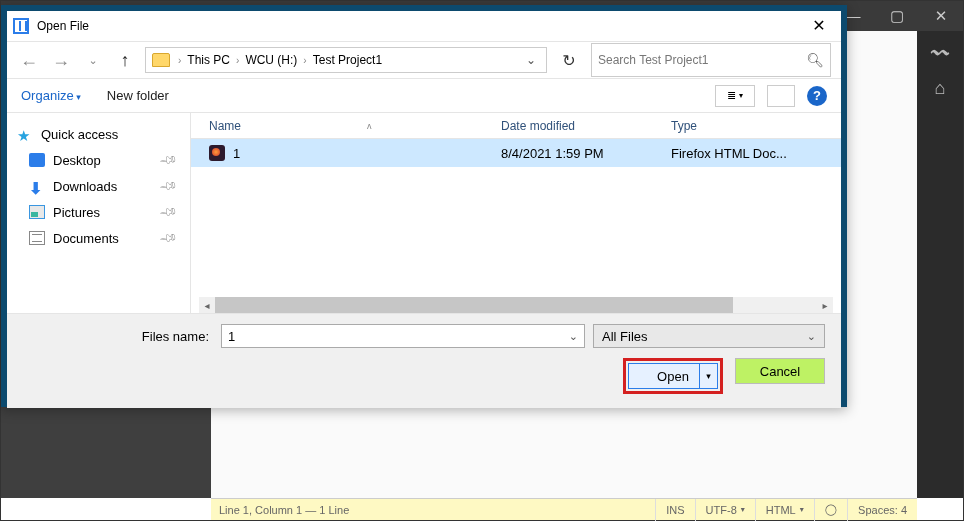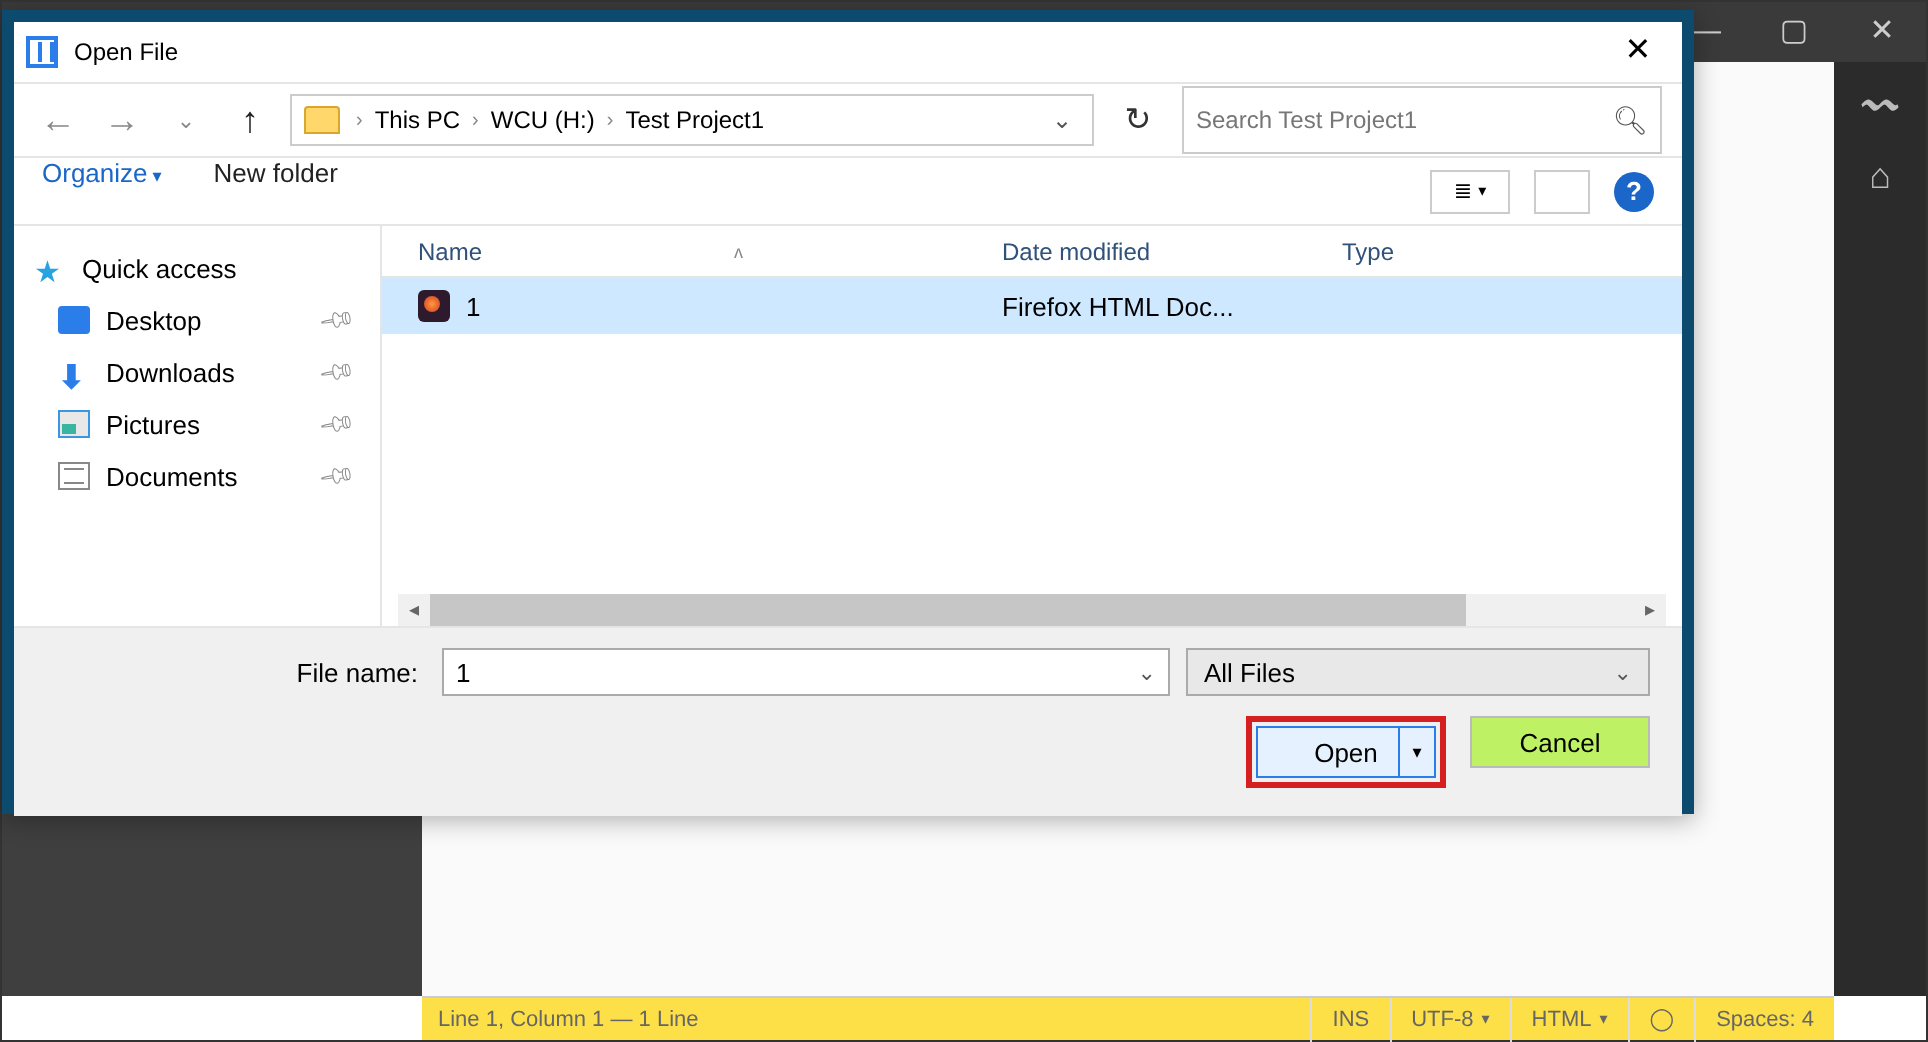--- a/index.html
+++ b/index.html
@@ -7,21 +7,21 @@
 body { background: #fff; }
 
 
 .editor-frame { position: absolute; top: 0; left: 0; width: 964px; height: 521px; border: 1px solid #333; background: #fff; }
 .editor-titlebar { position: absolute; top: 0; left: 0; right: 0; height: 30px; background: #3a3a3a; }
 .editor-titlebar .wbtn { float: right; width: 44px; height: 30px; color: #ccc; font-size: 15px; text-align: center; line-height: 30px; }
 .editor-sidebar-right { position: absolute; top: 30px; right: 0; width: 46px; bottom: 22px; background: #2b2b2b; }
 .editor-sidebar-right .ic { width:46px; height:38px; display:flex; align-items:center; justify-content:center; color:#bbb; font-size:18px; }
 .editor-left-gutter { position: absolute; top: 30px; left: 0; width: 210px; bottom: 22px; background: #3f3f3f; }
 .editor-body { position: absolute; top: 30px; left: 210px; right: 46px; bottom: 22px; background: #fafafa; }
-.editor-status { position: absolute; left: 210px; right: 46px; bottom: 0; height: 22px; border-top:1px solid #ccc; font-size:11px; color:#666; background:#fde047; display:flex; align-items:center; }
+.editor-status { position: absolute; left: 210px; right: 46px; bottom: 0; height: 22px; border-top:1px solid #ccc; font-size:11px; color:#666; background:#fef9c3; display:flex; align-items:center; }
 .editor-status .st-left { padding-left:8px; flex:1; }
 .editor-status .st-cell { padding:0 10px; border-left:1px solid #ddd; height:22px; display:flex; align-items:center; gap:4px; }
 .watermark { position:absolute; right:60px; bottom:30px; color:#4fb5d6; opacity:.35; font-size:20px; font-style:italic; }
 
 
 .dlg { position:absolute; left:0; top:4px; width:846px; height:402px; background:#fff; border:6px solid #0c4a6e; box-shadow:0 3px 12px rgba(0,0,0,.3); }
 .dlg-titlebar { height:30px; display:flex; align-items:center; padding-left:6px; }
 .dlg-titlebar .appicon { width:16px; height:16px; border:2px solid #2b7de9; position:relative; margin-right:8px; }
 .dlg-titlebar .appicon::after{content:"";position:absolute;top:1px;left:4px;width:4px;height:10px;border-left:2px solid #2b7de9;border-right:2px solid #2b7de9;}
 .dlg-titlebar .title { font-size:12px; }
@@ -32,21 +32,21 @@
 .dlg-nav .arrow.enabled { color:#222; }
 .dlg-nav .crumbbar { display:flex; align-items:center; border:1px solid #ccc; height:26px; padding:0 4px; flex:1; background:#fff; }
 .dlg-nav .crumbbar .foldericon { width:18px; height:14px; background:#ffd76a; border:1px solid #d9a72e; margin:0 6px 0 2px; border-radius:2px 2px 0 0; }
 .dlg-nav .crumbbar .crumb { font-size:12px; padding:0 4px; }
 .dlg-nav .crumbbar .sep { color:#888; font-size:10px; padding:0 2px; }
 .dlg-nav .crumbbar .chev { margin-left:auto; font-size:12px; color:#555; padding:0 6px; }
 .dlg-nav .refresh { width:28px; height:26px; display:flex; align-items:center; justify-content:center; font-size:16px; color:#333; }
 .dlg-nav .search { width:240px; height:34px; border:1px solid #ccc; display:flex; align-items:center; padding:0 6px; font-size:12px; color:#777; }
 .dlg-nav .search .mag { margin-left:auto; color:#555; font-size:14px; }
 
-.dlg-toolbar { height:34px; display:flex; padding:0 14px; gap:26px; border-bottom:1px solid #e5e5e5; }
+.dlg-toolbar { height:34px; display:flex; align-items:center; padding:0 14px; gap:26px; border-bottom:1px solid #e5e5e5; }
 .dlg-toolbar .org { color:#1a66c9; font-size:13px; }
 .dlg-toolbar .org::after{content:" \25BE"; font-size:9px;}
 .dlg-toolbar .nf { color:#222; font-size:13px; }
 .dlg-toolbar .right { margin-left:auto; display:flex; align-items:center; gap:12px; }
 .dlg-toolbar .viewbtn { width:40px; height:22px; border:1px solid #ccc; display:flex; align-items:center; justify-content:center; font-size:11px; gap:3px;}
 .dlg-toolbar .panebtn { width:28px; height:22px; border:1px solid #ccc; }
 .dlg-toolbar .help { width:20px; height:20px; border-radius:50%; background:#1a66c9; color:#fff; font-size:13px; font-weight:bold; display:flex; align-items:center; justify-content:center; }
 
 .dlg-body { display:flex; height:200px; }
 .dlg-tree { width:184px; border-right:1px solid #e5e5e5; padding:8px 4px; font-size:13px; }
@@ -200,34 +200,35 @@
               <span class="sort" style="position:relative;left:120px;">ʌ</span>
             </div>
           <div class="c2">Date modified</div>
           <div class="c3">Type</div>
         </div>
         <div class="row sel">
           <div class="c1">
               <span class="fileicon"></span>
               <span>1</span>
             </div>
+          <div class="c2">8/4/2021 1:59 PM</div>
           <div class="c3">Firefox HTML Doc...</div>
         </div>
         <div style="flex:1"></div>
         <div class="hscroll">
           <div class="larr">◂</div>
           <div class="thumb"></div>
           <div class="rarr">▸</div>
         </div>
       </div>
     </div>
 
     <div class="dlg-bottom">
       <div class="fnrow">
-        <div class="lbl">File name:</div>
+        <div class="lbl">Files name:</div>
         <div class="fname">
           <span>1</span>
           <span class="dd">⌄</span>
         </div>
         <div class="filter">
           <span>All Files</span>
           <span class="dd">⌄</span>
         </div>
       </div>
       <div class="btnrow">

